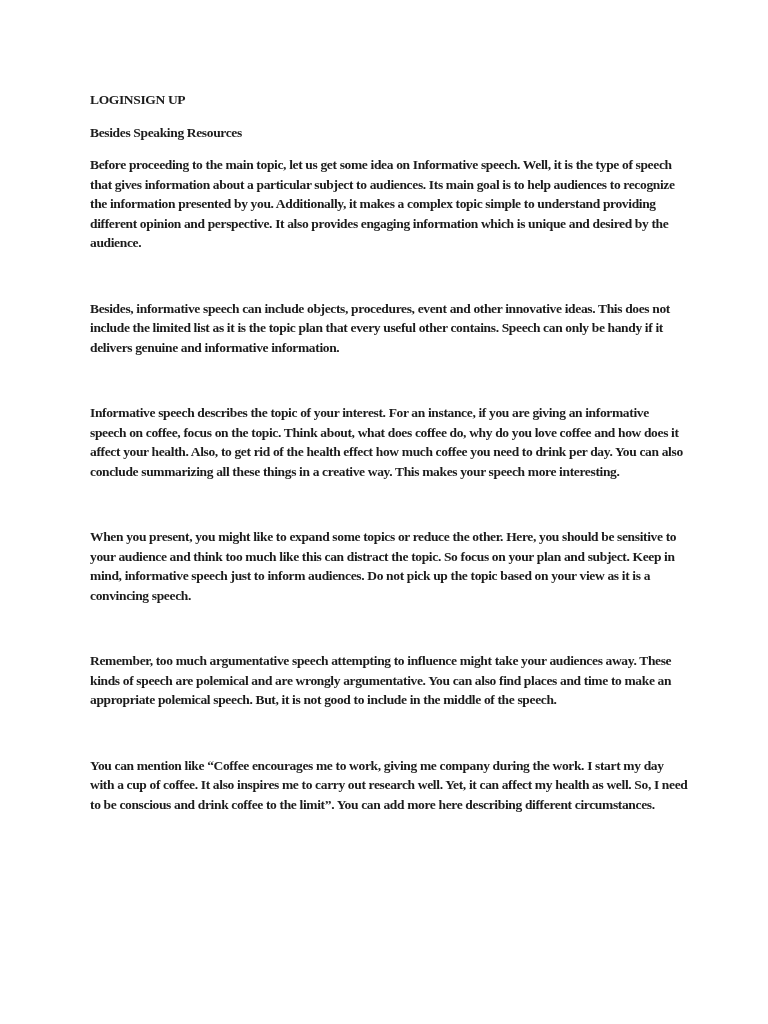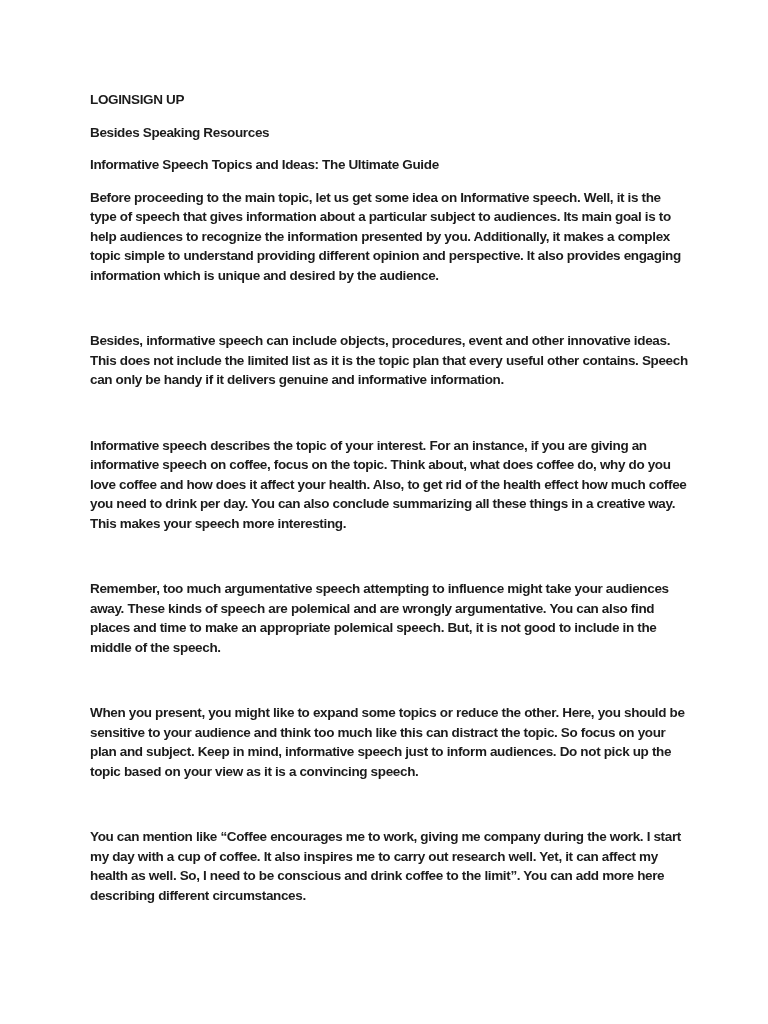--- a/index.html
+++ b/index.html
@@ -14,20 +14,21 @@
     position: relative;
     font-family: "Liberation Sans", sans-serif;
   }
   .doc-page {
     position: absolute;
     left: 0;
     top: 0;
     width: 768px;
     height: 1024px;
     background: #ffffff;
+    font-family: Liberation Serif, serif;
   }
   .doc-content {
     position: absolute;
     left: 90px;
     top: 90px;
     width: 598px;
     color: #1c1c1c;
     font-weight: 700;
     font-size: 13.5px;
     line-height: 19.5px;
@@ -50,28 +51,27 @@
 <body>
 
 <div class="doc-page">
   <div class="doc-content">
 
     <p class="hdr-line">LOGINSIGN UP</p>
 
     <p class="hdr-line">Besides Speaking Resources</p>
 
 
-    <p class="hdr-line">Informative Speech Topics and Ideas: The Ultimate Guide</p>
 
     <p class="body-para">Before proceeding to the main topic, let us get some idea on Informative speech. Well, it is the type of speech that gives information about a particular subject to audiences. Its main goal is to help audiences to recognize the information presented by you. Additionally, it makes a complex topic simple to understand providing different opinion and perspective. It also provides engaging information which is unique and desired by the audience.</p>
 
     <p class="body-para">Besides, informative speech can include objects, procedures, event and other innovative ideas. This does not include the limited list as it is the topic plan that every useful other contains. Speech can only be handy if it delivers genuine and informative information.</p>
 
     <p class="body-para">Informative speech describes the topic of your interest. For an instance, if you are giving an informative speech on coffee, focus on the topic. Think about, what does coffee do, why do you love coffee and how does it affect your health. Also, to get rid of the health effect how much coffee you need to drink per day. You can also conclude summarizing all these things in a creative way. This makes your speech more interesting.</p>
 
+    <p class="body-para">When you present, you might like to expand some topics or reduce the other. Here, you should be sensitive to your audience and think too much like this can distract the topic. So focus on your plan and subject. Keep in mind, informative speech just to inform audiences. Do not pick up the topic based on your view as it is a convincing speech.</p>
+
     <p class="body-para">Remember, too much argumentative speech attempting to influence might take your audiences away. These kinds of speech are polemical and are wrongly argumentative. You can also find places and time to make an appropriate polemical speech. But, it is not good to include in the middle of the speech.</p>
-
-    <p class="body-para">When you present, you might like to expand some topics or reduce the other. Here, you should be sensitive to your audience and think too much like this can distract the topic. So focus on your plan and subject. Keep in mind, informative speech just to inform audiences. Do not pick up the topic based on your view as it is a convincing speech.</p>
 
     <p class="body-para">You can mention like “Coffee encourages me to work, giving me company during the work. I start my day with a cup of coffee. It also inspires me to carry out research well. Yet, it can affect my health as well. So, I need to be conscious and drink coffee to the limit”. You can add more here describing different circumstances.</p>
 
   </div>
 </div>
 
 </body></html>

